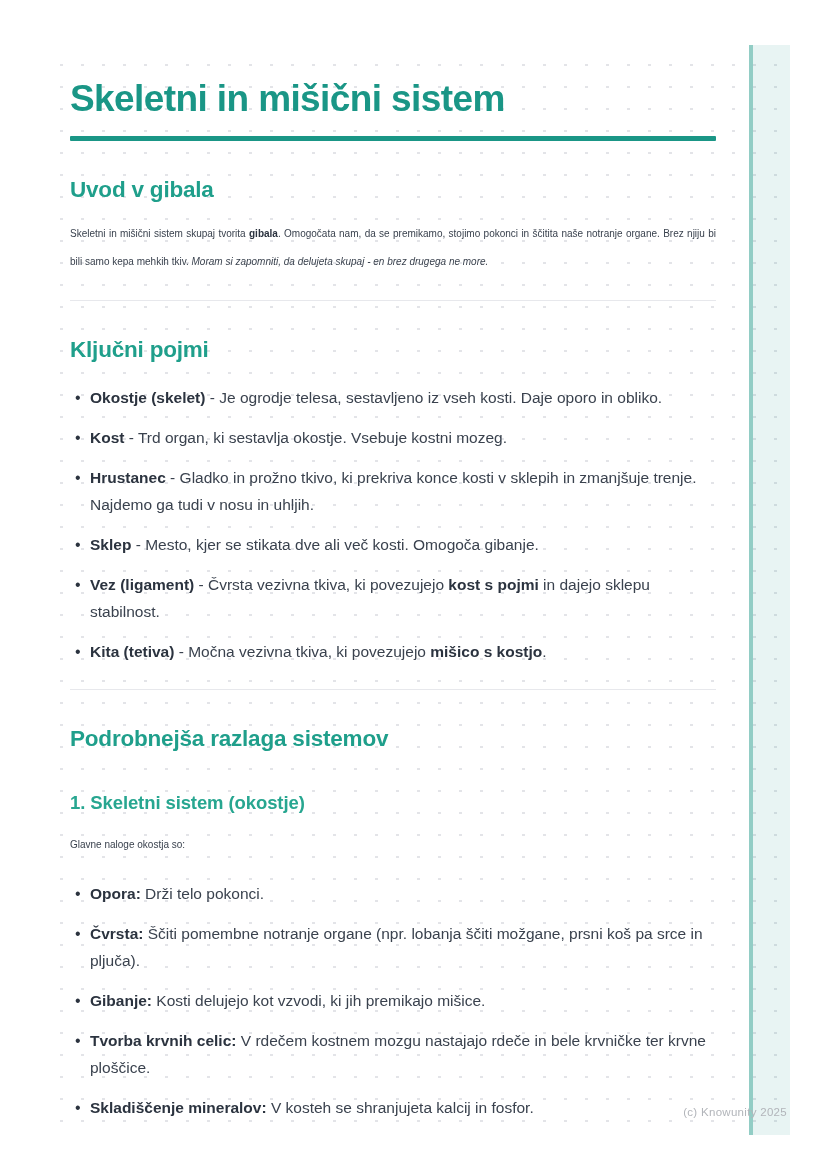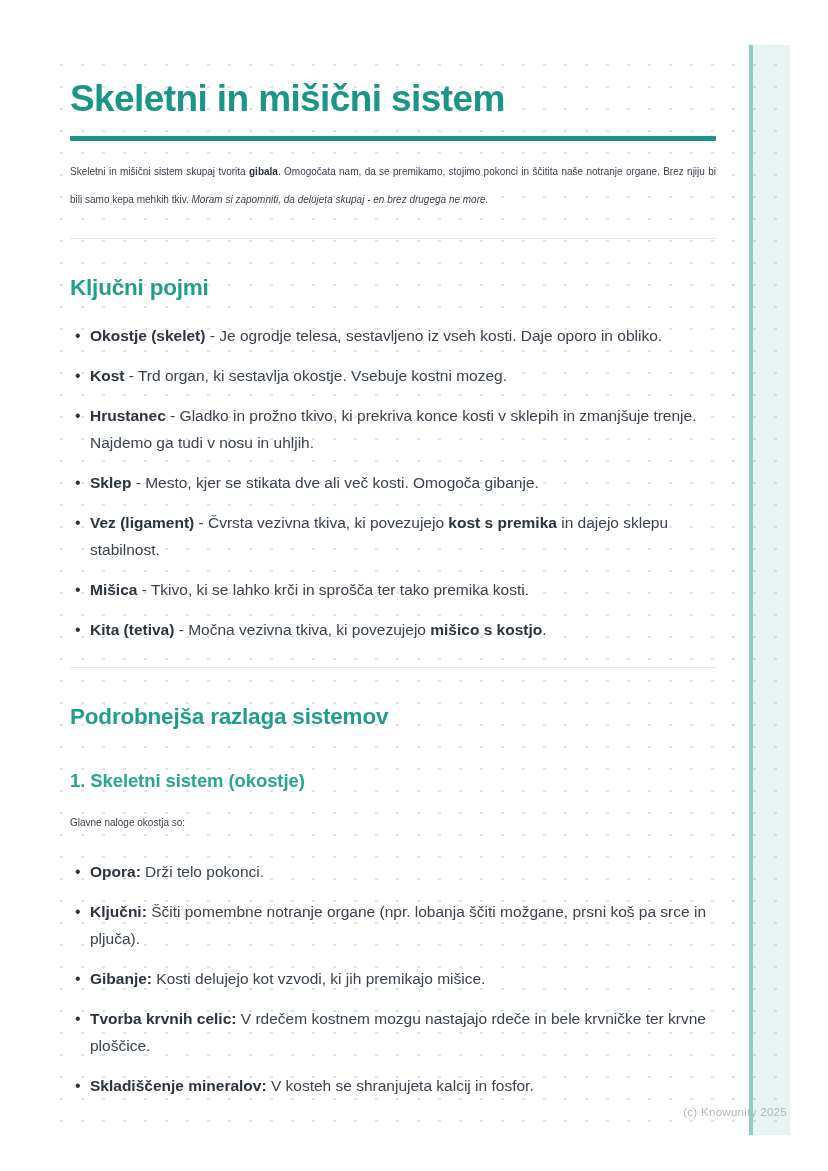--- a/index.html
+++ b/index.html
@@ -118,43 +118,43 @@
 <div class="canvas">
   <div class="page">
 
     <div class="stripe"></div>
 
     <div class="content">
 
       <h1 class="title">Skeletni in mišični sistem</h1>
       <div class="title-underline"></div>
 
+      <h2 class="section-h">Uvod v gibala</h2>
       <p class="body-p justified"><span>Skeletni in mišični sistem skupaj tvorita </span><strong>gibala</strong><span>. Omogočata nam, da se premikamo, stojimo pokonci in ščitita naše notranje organe. Brez njiju bi bili samo kepa mehkih tkiv. </span><em>Moram si zapomniti, da delujeta skupaj - en brez drugega ne more.</em></p>
 
       <hr class="divider">
 
       <h2 class="section-h">Ključni pojmi</h2>
       <ul class="bullets">
           <li><strong>Okostje (skelet)</strong><span> - Je ogrodje telesa, sestavljeno iz vseh kosti. Daje oporo in obliko.</span></li>
           <li><strong>Kost</strong><span> - Trd organ, ki sestavlja okostje. Vsebuje kostni mozeg.</span></li>
           <li><strong>Hrustanec</strong><span> - Gladko in prožno tkivo, ki prekriva konce kosti v sklepih in zmanjšuje trenje. Najdemo ga tudi v nosu in uhljih.</span></li>
           <li><strong>Sklep</strong><span> - Mesto, kjer se stikata dve ali več kosti. Omogoča gibanje.</span></li>
-          <li><strong>Vez (ligament)</strong><span> - Čvrsta vezivna tkiva, ki povezujejo </span><strong>kost s premika</strong><span> in dajejo sklepu stabilnost.</span></li>
-          <li><strong>Mišica</strong><span> - Tkivo, ki se lahko krči in sprošča ter tako premika kosti.</span></li>
+          <li><strong>Vez (ligament)</strong><span> - Čvrsta vezivna tkiva, ki povezujejo </span><strong>kost s pojmi</strong><span> in dajejo sklepu stabilnost.</span></li>
           <li><strong>Kita (tetiva)</strong><span> - Močna vezivna tkiva, ki povezujejo </span><strong>mišico s kostjo</strong><span>.</span></li>
         </ul>
 
       <hr class="divider">
 
       <h2 class="section-h">Podrobnejša razlaga sistemov</h2>
       <h3 class="subsection-h">1. Skeletni sistem (okostje)</h3>
       <p class="body-p">Glavne naloge okostja so:</p>
       <ul class="bullets">
           <li><strong>Opora:</strong><span> Drži telo pokonci.</span></li>
-          <li><strong>Ključni:</strong><span> Ščiti pomembne notranje organe (npr. lobanja ščiti možgane, prsni koš pa srce in pljuča).</span></li>
+          <li><strong>Čvrsta:</strong><span> Ščiti pomembne notranje organe (npr. lobanja ščiti možgane, prsni koš pa srce in pljuča).</span></li>
           <li><strong>Gibanje:</strong><span> Kosti delujejo kot vzvodi, ki jih premikajo mišice.</span></li>
           <li><strong>Tvorba krvnih celic:</strong><span> V rdečem kostnem mozgu nastajajo rdeče in bele krvničke ter krvne ploščice.</span></li>
           <li><strong>Skladiščenje mineralov:</strong><span> V kosteh se shranjujeta kalcij in fosfor.</span></li>
         </ul>
 
     </div>
 
     <div class="footer-note">(c) Knowunity 2025</div>
   </div>
 </div>

